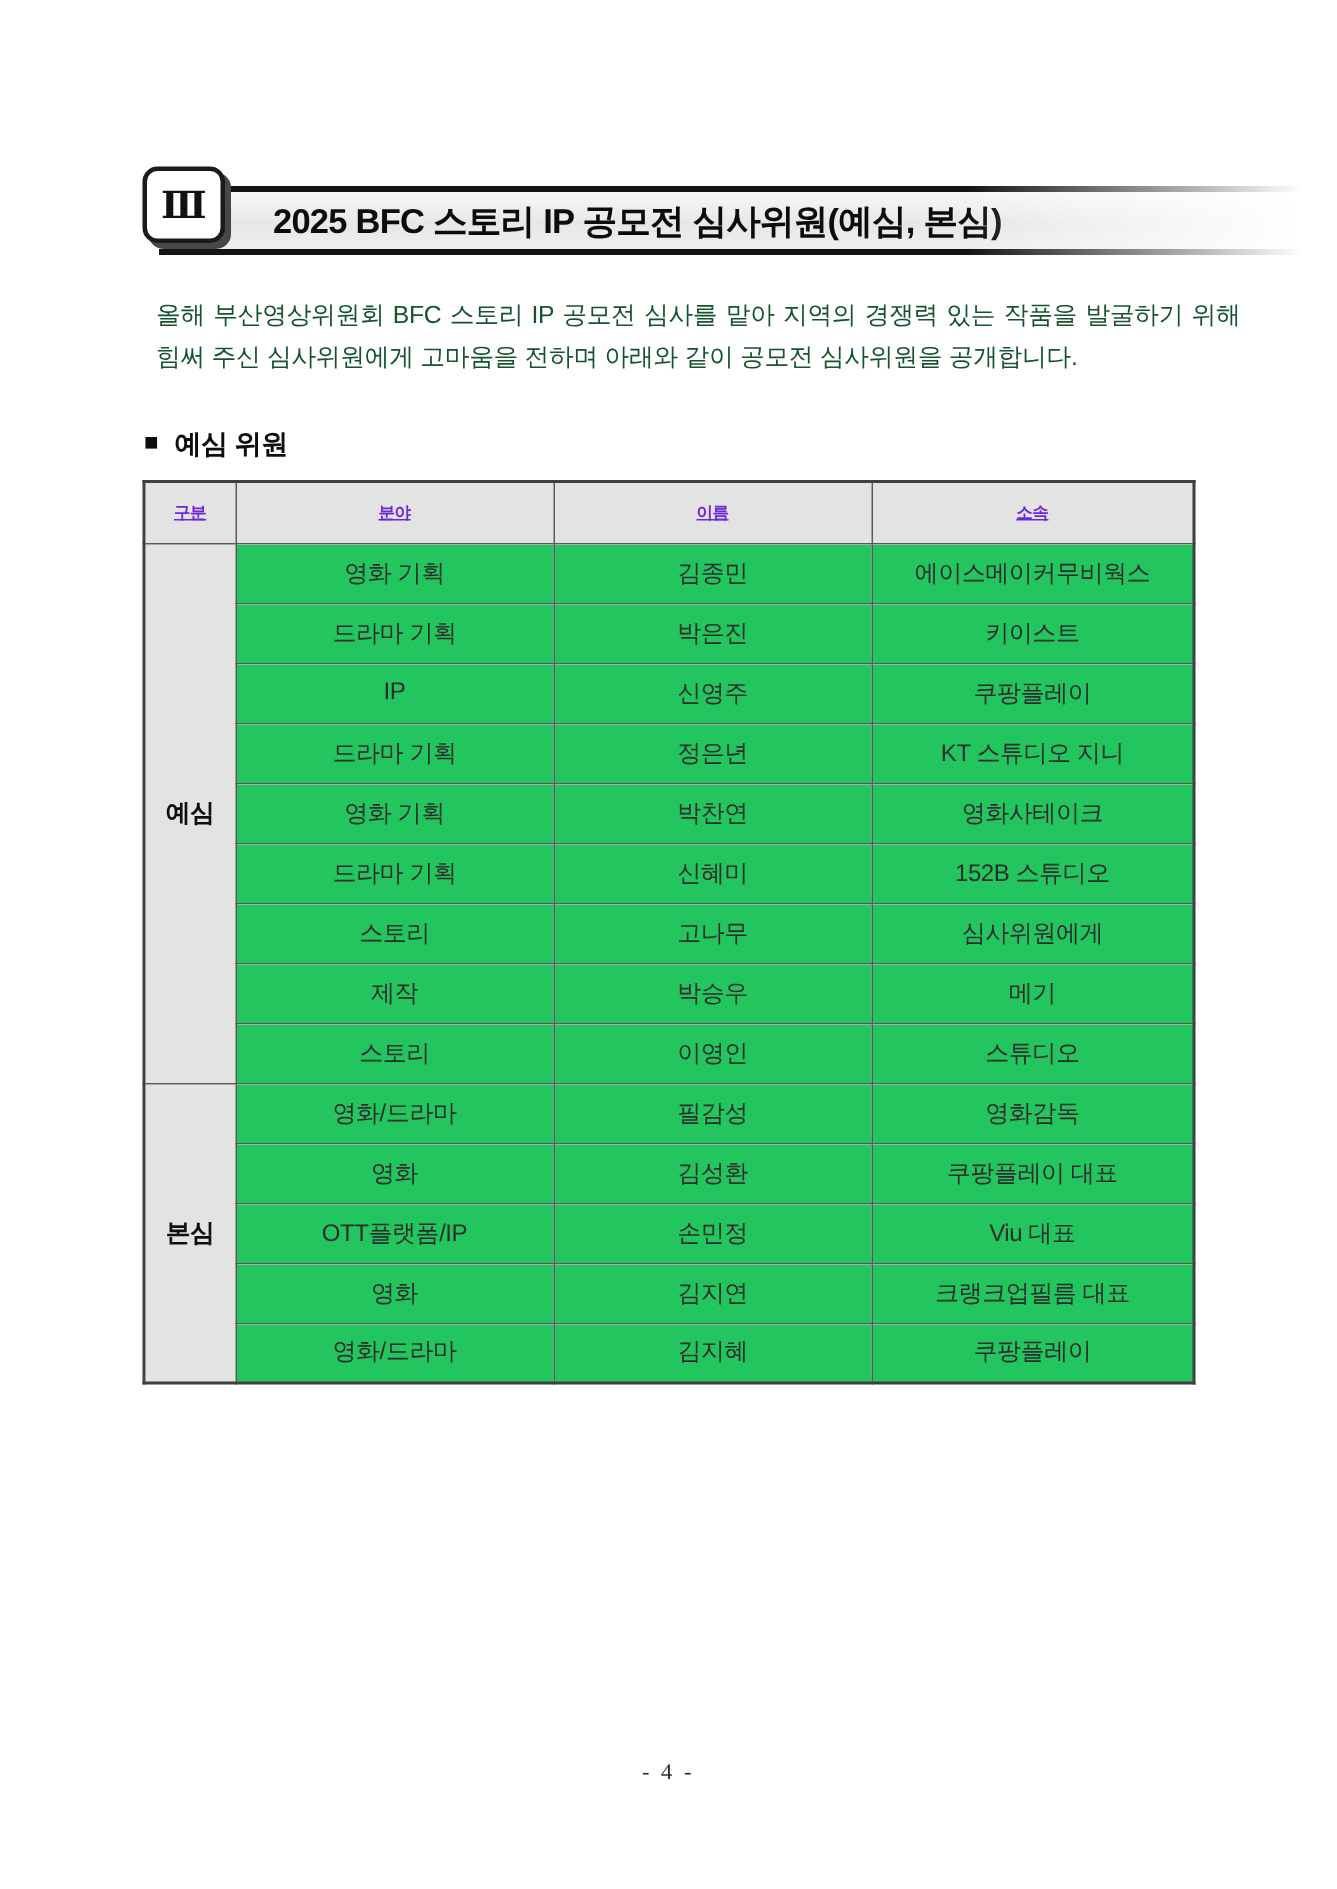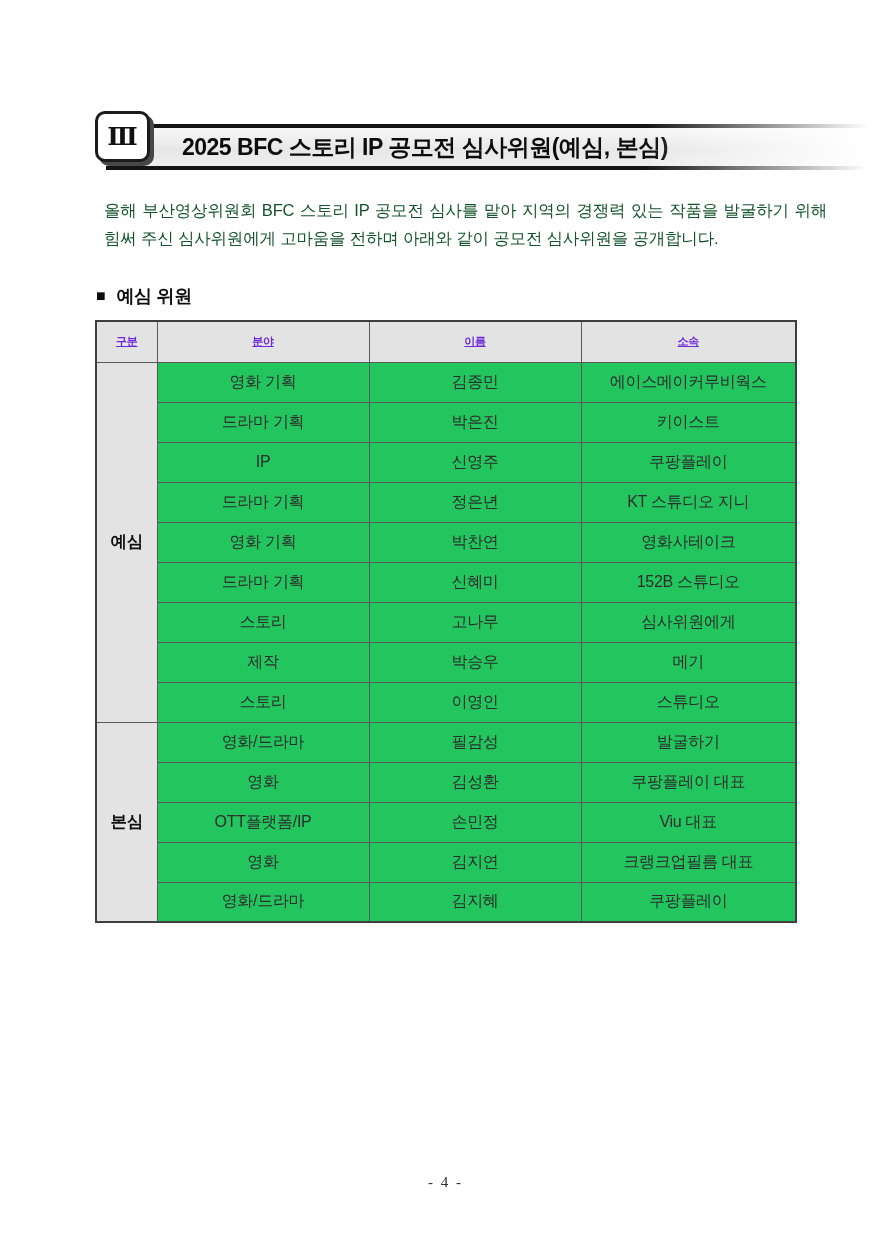--- a/index.html
+++ b/index.html
@@ -175,21 +175,21 @@
         </tr>
         <tr>
           <td>스토리</td>
           <td>이영인</td>
           <td>스튜디오</td>
         </tr>
         <tr>
           <td rowspan="5" class="group-cell">본심</td>
           <td>영화/드라마</td>
           <td>필감성</td>
-          <td>발굴하기</td>
+          <td>영화감독</td>
         </tr>
         <tr>
           <td>영화</td>
           <td>김성환</td>
           <td>쿠팡플레이 대표</td>
         </tr>
         <tr>
           <td>OTT플랫폼/IP</td>
           <td>손민정</td>
           <td>Viu 대표</td>

